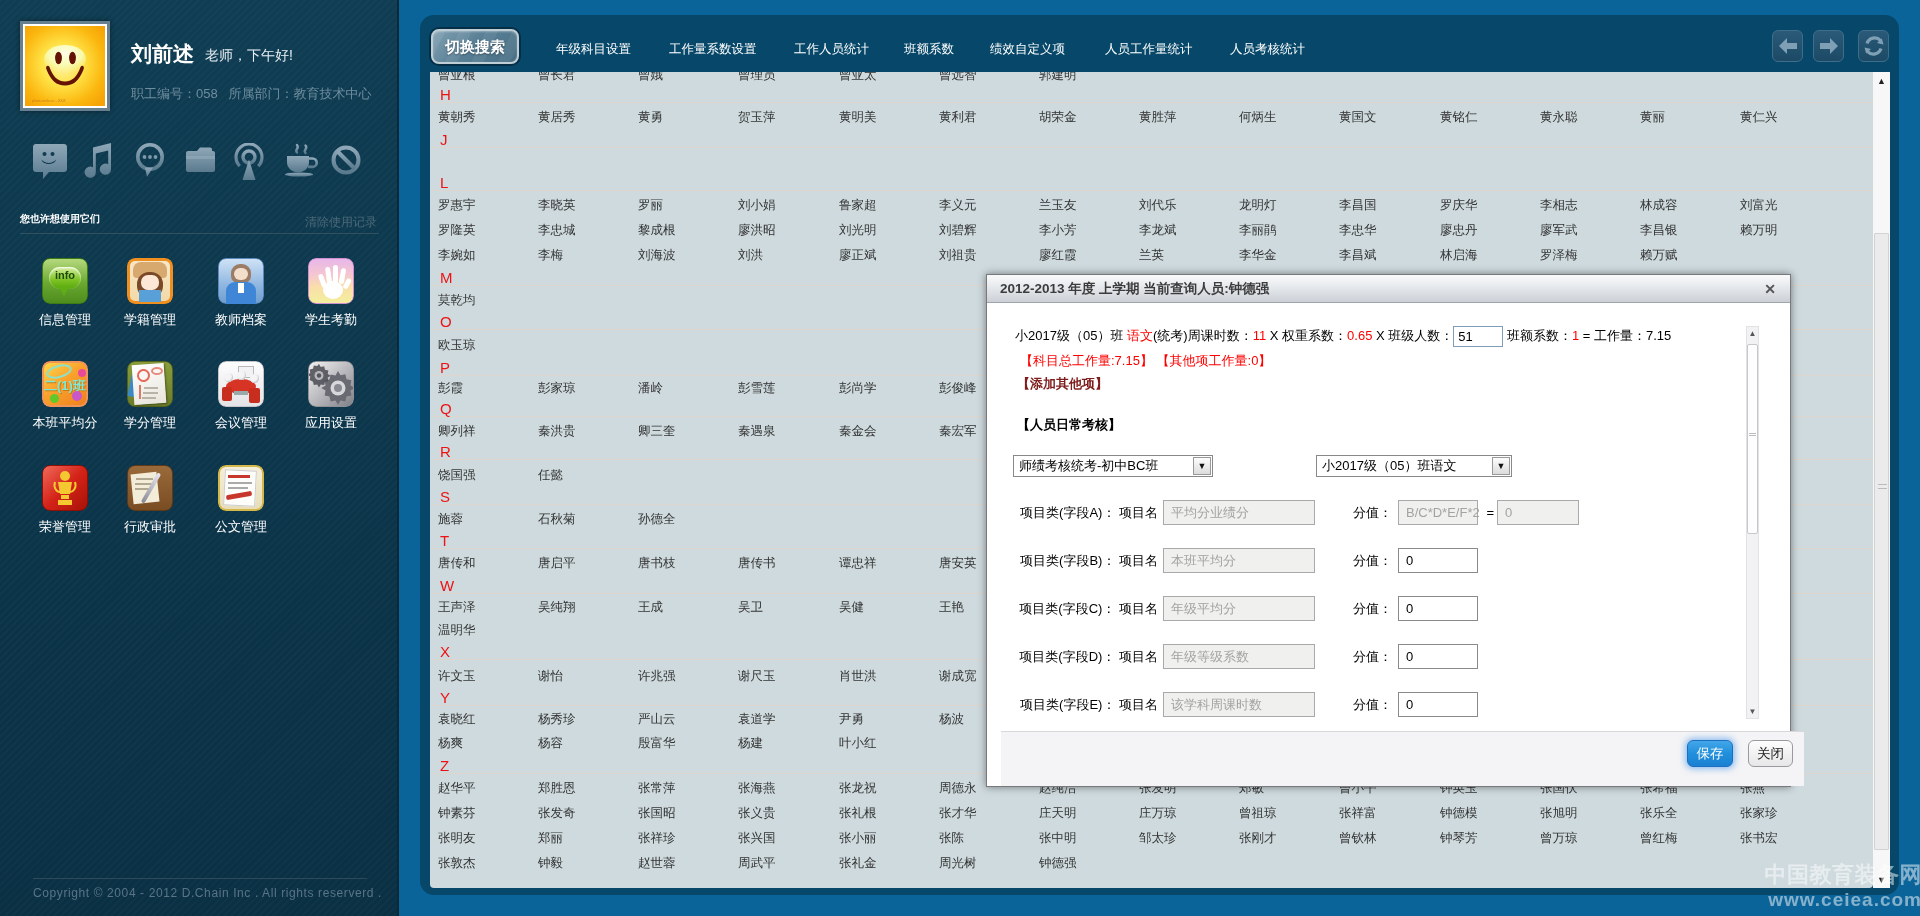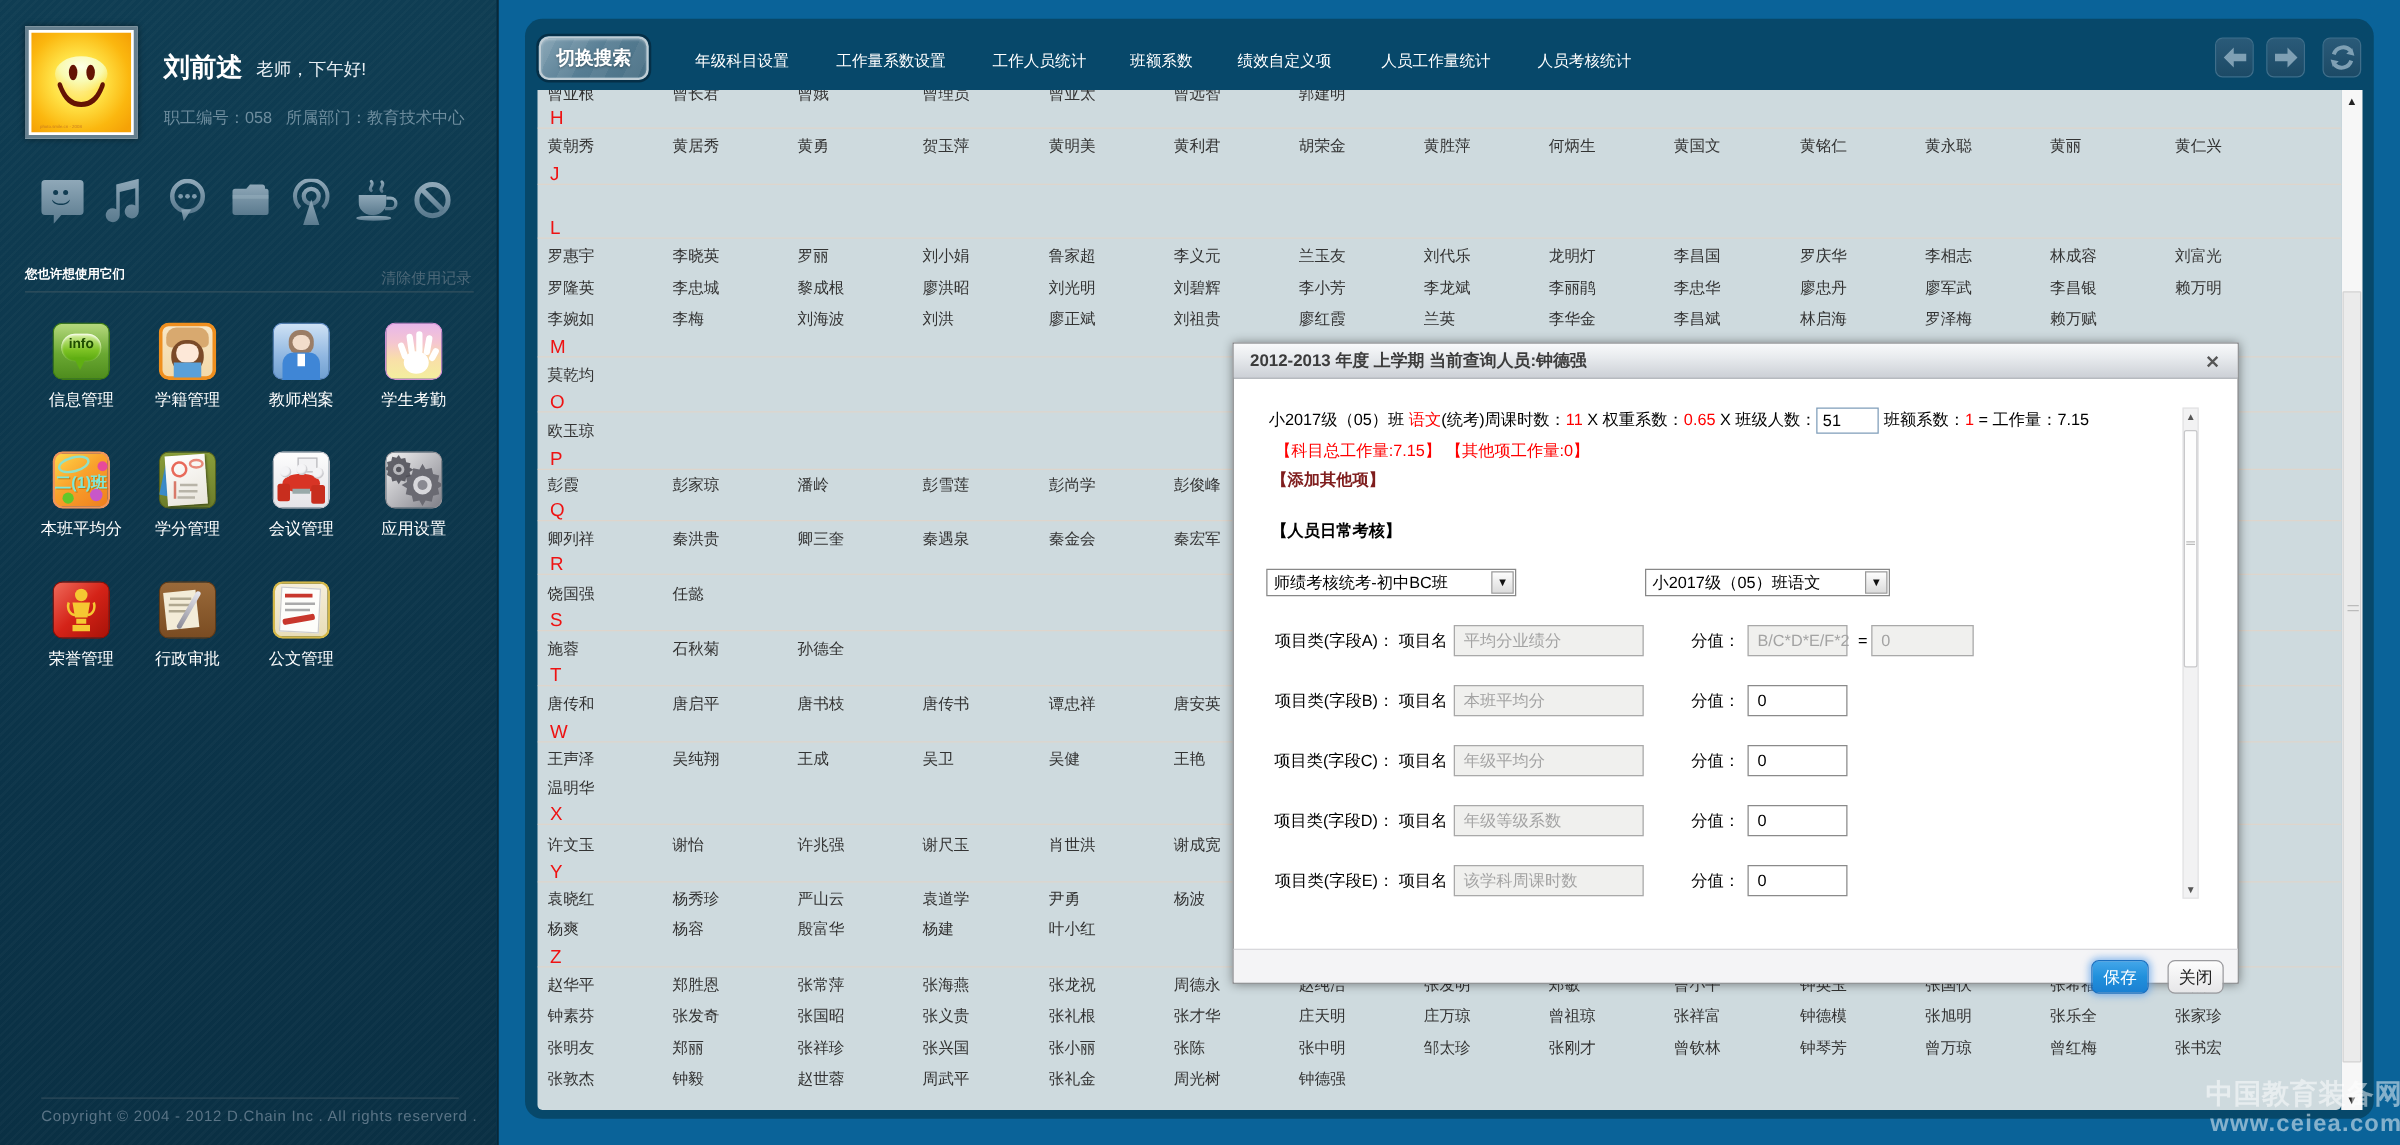--- a/index.html
+++ b/index.html
@@ -34,21 +34,21 @@
 #mline1{position:absolute;left:28px;top:51px;font-size:13px;color:#000}
 #mline2{position:absolute;left:33px;top:77px;font-size:13px}
 #madd{position:absolute;left:30px;top:100px;font-size:13px;font-weight:bold;color:#7f1d1d}
 #mdaily{position:absolute;left:30px;top:141px;font-size:13px;font-weight:bold;color:#000}
 .wsel{position:absolute;height:22px;border:1px solid #888;background:#fff;font-size:13px;color:#000;line-height:20px;padding-left:5px}
 .wsel .arr{position:absolute;right:1px;top:1px;width:18px;height:18px;background:linear-gradient(180deg,#fdfdfd,#dcdcdc);border:1px solid #999;text-align:center;line-height:16px;font-size:9px;color:#111}
 .frow{position:absolute;left:0;width:100%;height:26px}
 .flab{position:absolute;right:0;font-size:13px;color:#000;line-height:26px}
 .ginput{position:absolute;height:25px;border:1px solid #a9a9a9;background:#f0f0ee;color:#a3a3a3;font-size:13px;line-height:23px;padding-left:7px}
 .winput{position:absolute;height:25px;border:1px solid #8a8a8a;background:#fff;color:#000;font-size:13px;line-height:23px;padding-left:7px}
-#mfoot{position:absolute;left:0;bottom:0;width:100%;height:27px;background:#f4f4f6;border-top:1px solid #d8d8dc}
+#mfoot{position:absolute;left:14px;bottom:0;width:100%;height:55px;background:#f4f4f6;border-top:1px solid #d8d8dc}
 #btnsave{position:absolute;left:686px;top:8px;width:46px;height:27px;background:linear-gradient(180deg,#43a6e9,#2190dc 50%,#1b80d2);border:1px solid #1a6fc0;border-radius:6px;color:#fff;font-size:13.5px;text-align:center;line-height:25px;box-shadow:0 0 6px 2px rgba(110,170,235,.75)}
 #btnclose{position:absolute;left:747px;top:8px;width:45px;height:27px;background:linear-gradient(180deg,#fdfdfd,#e6e6e8);border:1px solid #9a9a9e;border-radius:6px;color:#222;font-size:13.5px;text-align:center;line-height:25px}
 #mscroll{position:absolute;left:759px;top:51px;width:13px;height:393px;background:#f2f2f3;border:1px solid #e2e2e4}
 #mthumb{position:absolute;left:0px;top:17px;width:11px;height:190px;background:#fdfdfd;border:1px solid #c8c8ca;border-radius:2px}
 #wmark{position:absolute;right:-2px;bottom:4px;text-align:right;color:rgba(255,255,255,.5);font-weight:bold;line-height:1.25}
 </style></head>
 <body>
 <div id="sidebar">
   <div id="avatarbox"><svg width="80" height="80" viewBox="0 0 80 80">
         <defs>

